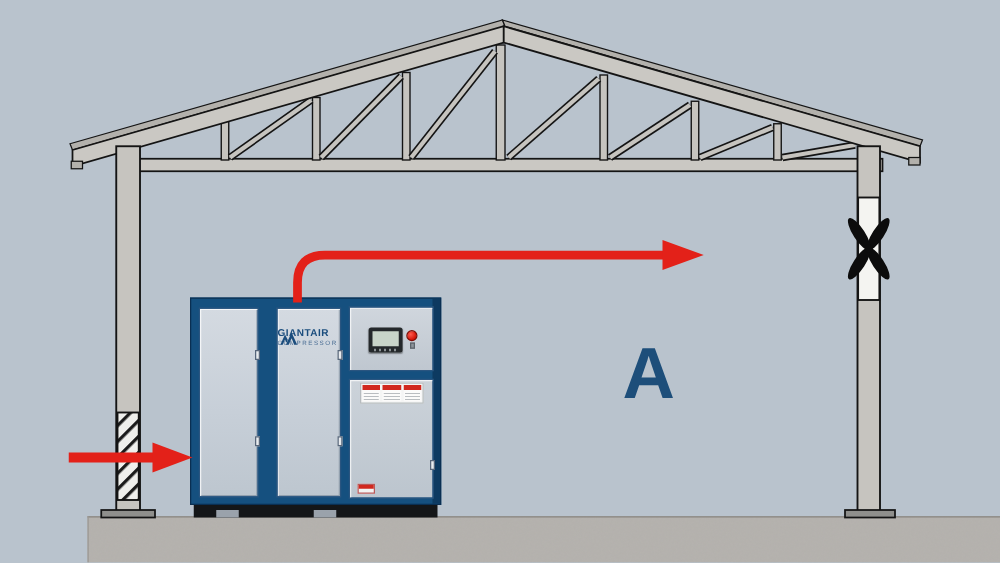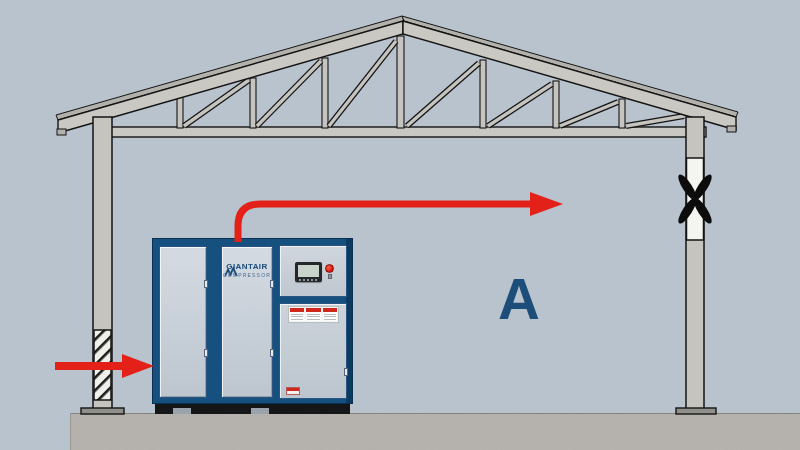--- a/index.html
+++ b/index.html
@@ -23,21 +23,21 @@
     box-shadow:inset 1px 1px 0 rgba(255,255,255,.75), inset -1px -1px 0 rgba(90,110,130,.45);
   }
   .door-left{left:6px;width:48px;}
   .door-mid{left:68px;width:52px;}
   .hinge{
     position:absolute;right:-2px;width:4px;height:8px;
     background:#e8ebee;border:1px solid #57667a;box-sizing:border-box;
   }
   .hinge.h1{top:22%;} .hinge.h2{top:68%;}
   
-  .brand{position:absolute;left:0;top:16px;width:100%;text-align:center;line-height:1;}
+  .brand{position:absolute;left:0;top:16px;width:100%;text-align:left;line-height:1;}
   .brand .mark{display:block;margin:0 auto 3px auto;width:18px;height:15px;}
   .brand .name{display:block;font-size:8px;font-weight:bold;letter-spacing:.4px;color:#1b4d7d;}
   .brand .sub{display:block;margin-top:2px;font-size:5px;letter-spacing:1.2px;color:#4a6d94;}
   
   .ctrlbox{
     position:absolute;left:126px;top:6px;width:68px;height:52px;box-sizing:border-box;
     background:linear-gradient(180deg,#d0d6dd,#bfc7d0);
     border:1px solid #2a5580;
     box-shadow:inset 1px 1px 0 rgba(255,255,255,.7);
   }

